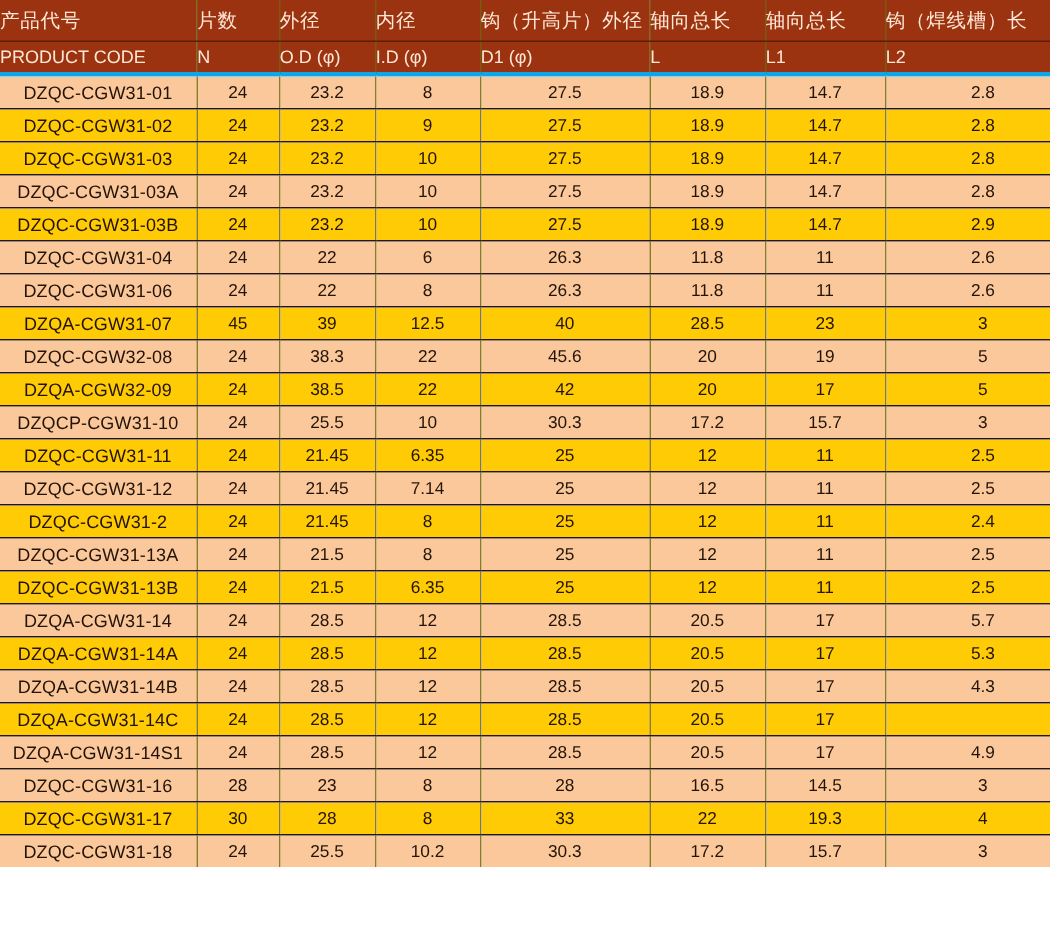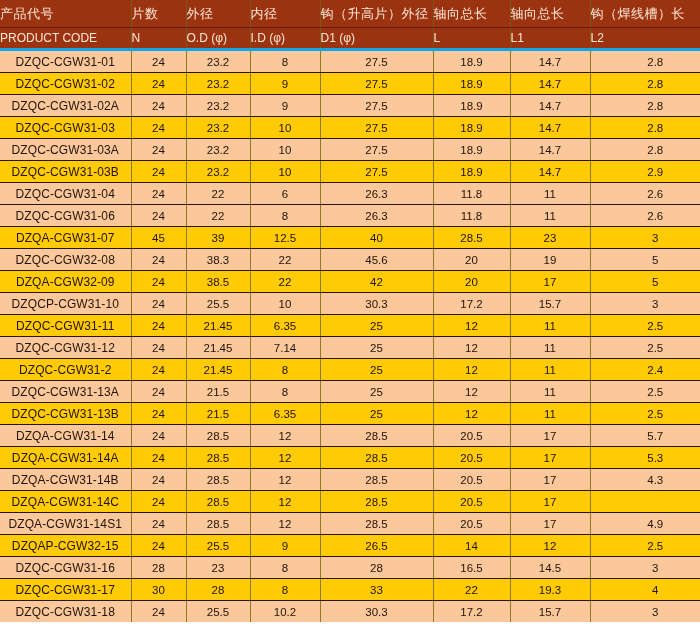--- a/index.html
+++ b/index.html
@@ -119,30 +119,20 @@
       <tr class="even">
         <td class="code">DZQC-CGW31-02</td>
         <td>24</td>
         <td>23.2</td>
         <td>9</td>
         <td>27.5</td>
         <td>18.9</td>
         <td>14.7</td>
         <td>2.8</td>
       </tr>
-      <tr class="odd">
-        <td class="code">DZQC-CGW31-02A</td>
-        <td>24</td>
-        <td>23.2</td>
-        <td>9</td>
-        <td>27.5</td>
-        <td>18.9</td>
-        <td>14.7</td>
-        <td>2.8</td>
-      </tr>
       <tr class="even">
         <td class="code">DZQC-CGW31-03</td>
         <td>24</td>
         <td>23.2</td>
         <td>10</td>
         <td>27.5</td>
         <td>18.9</td>
         <td>14.7</td>
         <td>2.8</td>
       </tr>
@@ -319,30 +309,20 @@
       <tr class="odd">
         <td class="code">DZQA-CGW31-14S1</td>
         <td>24</td>
         <td>28.5</td>
         <td>12</td>
         <td>28.5</td>
         <td>20.5</td>
         <td>17</td>
         <td>4.9</td>
       </tr>
-      <tr class="even">
-        <td class="code">DZQAP-CGW32-15</td>
-        <td>24</td>
-        <td>25.5</td>
-        <td>9</td>
-        <td>26.5</td>
-        <td>14</td>
-        <td>12</td>
-        <td>2.5</td>
-      </tr>
       <tr class="odd">
         <td class="code">DZQC-CGW31-16</td>
         <td>28</td>
         <td>23</td>
         <td>8</td>
         <td>28</td>
         <td>16.5</td>
         <td>14.5</td>
         <td>3</td>
       </tr>

